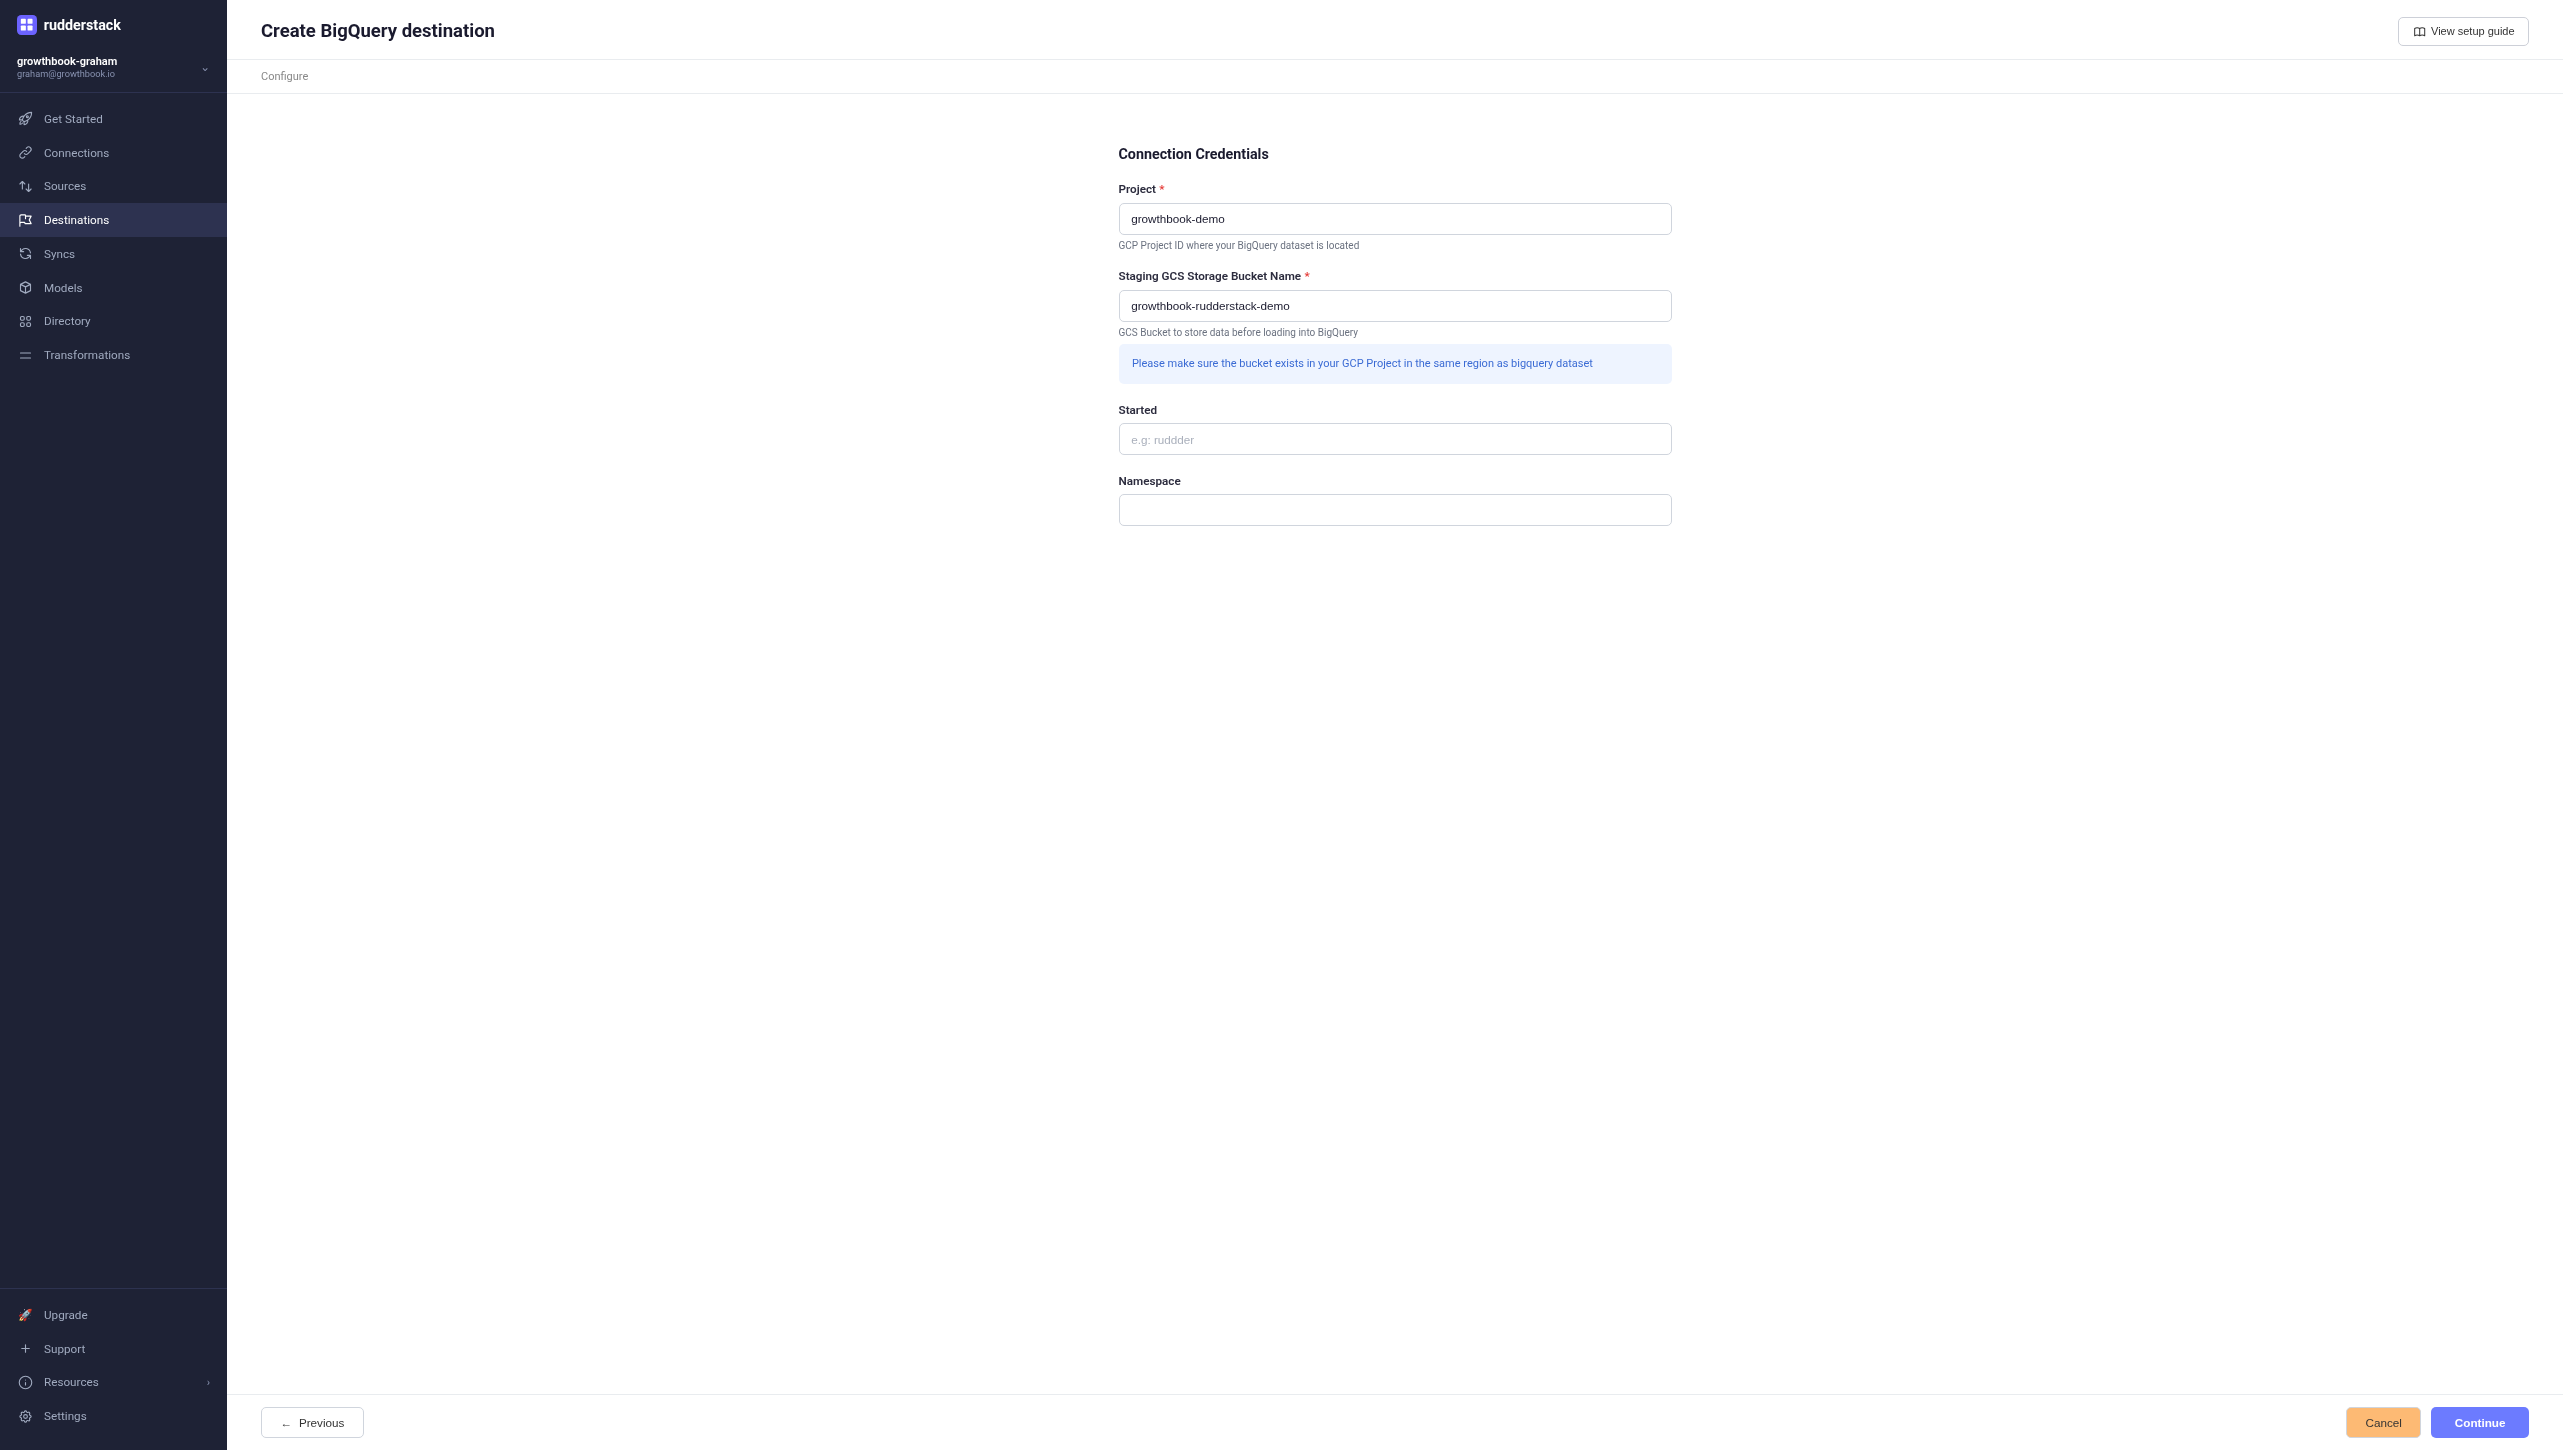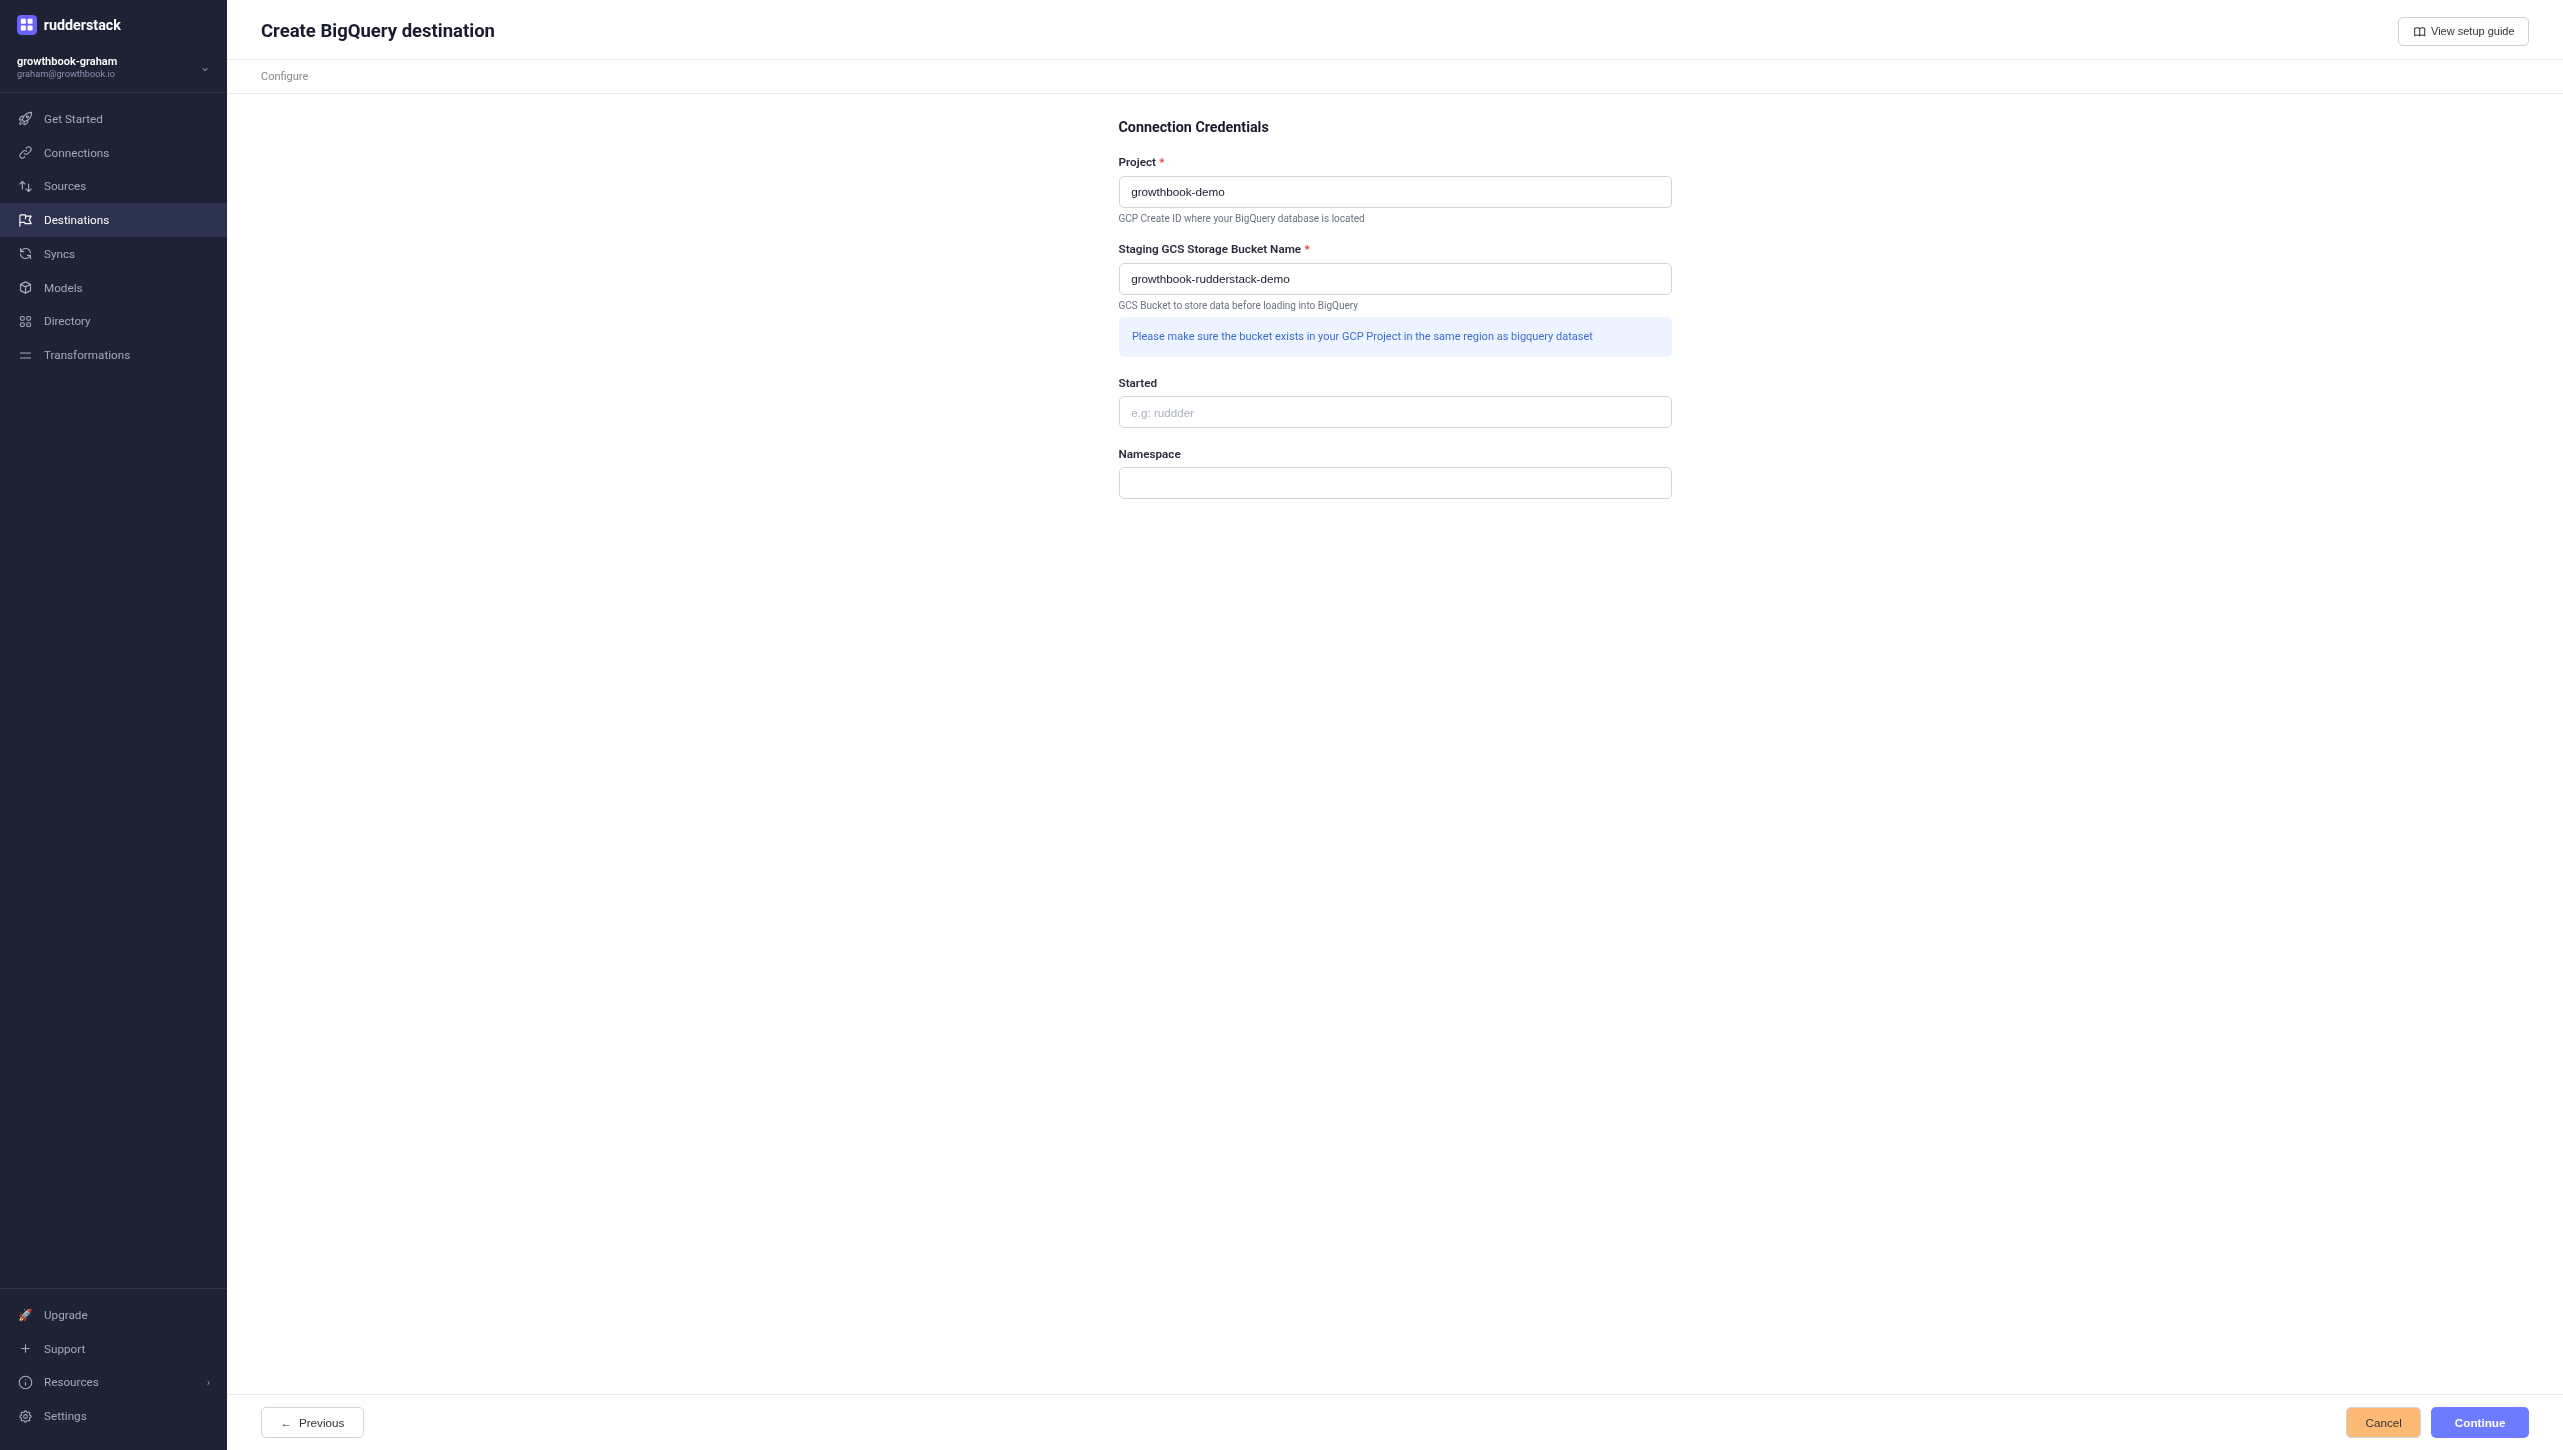--- a/index.html
+++ b/index.html
@@ -115,20 +115,21 @@
       max-width: 621px;
       margin: 0 auto;
       padding: 25px 34px 34px;
     }
 
     .section-title {
       font-size: 14.3px;
       font-weight: 700;
       color: #1a1a2e;
       margin-bottom: 20px;
+      margin-top: 27px;
     }
 
     .form-group { margin-bottom: 18.5px; }
 
     .form-label {
       display: flex;
       align-items: center;
       gap: 3.4px;
       font-size: 11.7px;
       font-weight: 600;
@@ -372,21 +373,21 @@
 
     <div class="form-container">
       <div class="section-title">Connection Credentials</div>
 
       <div class="form-group">
         <label class="form-label">
           <span>Project</span>
           <span class="required-star">*</span>
         </label>
         <input type="text" class="form-input" value="growthbook-demo" style="">
-        <div class="form-hint">GCP Create ID where your BigQuery database is located</div>
+        <div class="form-hint">GCP Project ID where your BigQuery dataset is located</div>
       </div>
 
 
       <div class="form-group">
         <label class="form-label">
           <span>Staging GCS Storage Bucket Name</span>
           <span class="required-star">*</span>
         </label>
         <input type="text" class="form-input" value="growthbook-rudderstack-demo" style="">
         <div class="form-hint">GCS Bucket to store data before loading into BigQuery</div>

